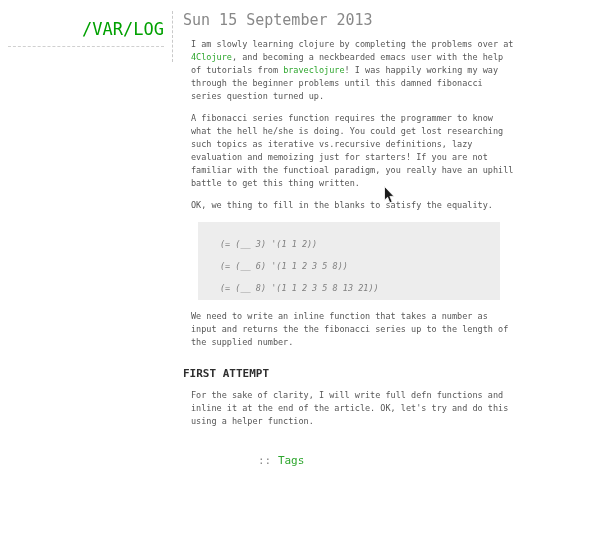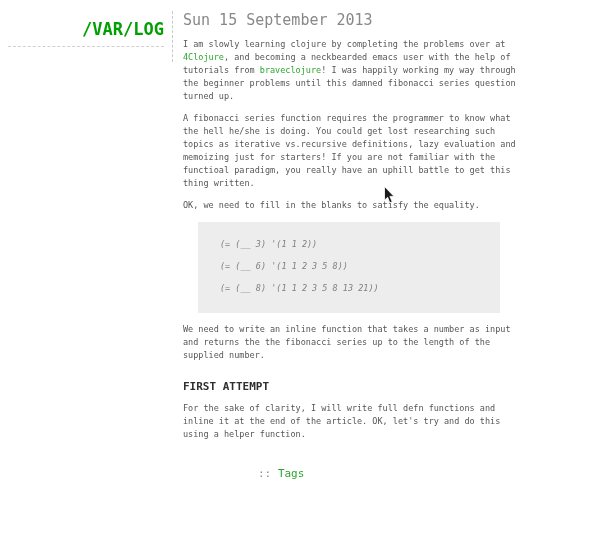--- a/index.html
+++ b/index.html
@@ -21,21 +21,21 @@
   
   .banner {
     float: left;
     width: 156px;
     padding: 0 8px 8px 0;
     text-align: right;
     border-right: 1px dashed #c9c9c9;
   }
   .site-title {
     font-size: 17px;
-    font-weight: bold;
+    font-weight: normal;
     color: #00a000;
     margin: 8px 0 7px 0;
     cursor: default;
   }
   .banner-divider {
     border: none;
     border-top: 1px dashed #d0d0d0;
     margin: 0 0 7px 0;
   }
   .tagline {
@@ -57,37 +57,37 @@
   }
   .date {
     font-size: 15px;
     color: #888888;
     margin: 11px 0 0 0;
   }
   .main p {
     font-size: 8.5px;
     line-height: 13px;
     color: #565656;
-    margin: 9px 0 0 0;
+    margin: 9px 0 0 8px;
   }
   .main a, .green-link {
     color: #2ea62e;
     text-decoration: none;
     cursor: pointer;
   }
   .section-heading {
     font-size: 11px;
     font-weight: bold;
     color: #2e2e2e;
     margin: 18px 0 0 0;
   }
   .codeblock {
     background: #ededed;
     margin: 10px 16px 10px 15px;
-    padding: 11px 0 14px 22px;
+    padding: 11px 0 1px 22px;
   }
   .code-line {
     font-size: 8.5px;
     font-style: italic;
     color: #7f7f7f;
     line-height: 22px;
     white-space: pre;
   }
   .tags-row {
     margin: 26px 0 0 75px;
@@ -116,21 +116,21 @@
     <hr class="banner-divider">
   </div>
 
   <div class="main">
     <div class="date">Sun 15 September 2013</div>
 
     <p><span>I am slowly learning clojure by completing the problems over at </span><span class="green-link">4Clojure</span><span>, and becoming a neckbearded emacs user with the help of tutorials from </span><span class="green-link">braveclojure</span><span>! I was happily working my way through the beginner problems until this damned fibonacci series question turned up.</span></p>
 
     <p>A fibonacci series function requires the programmer to know what the hell he/she is doing. You could get lost researching such topics as iterative vs.recursive definitions, lazy evaluation and memoizing just for starters! If you are not familiar with the functioal paradigm, you really have an uphill battle to get this thing written.</p>
 
-    <p>OK, we need to fill in the blanks to satisfy the equality.</p>
+    <p>OK, we thing to fill in the blanks to satisfy the equality.</p>
 
     <div class="codeblock">
       <div class="code-line">(= (__ 3) '(1 1 2))</div>
       <div class="code-line">(= (__ 6) '(1 1 2 3 5 8))</div>
       <div class="code-line">(= (__ 8) '(1 1 2 3 5 8 13 21))</div>
     </div>
 
     <p>We need to write an inline function that takes a number as input and returns the the fibonacci series up to the length of the supplied number.</p>
 
     <h2 class="section-heading">FIRST ATTEMPT</h2>

